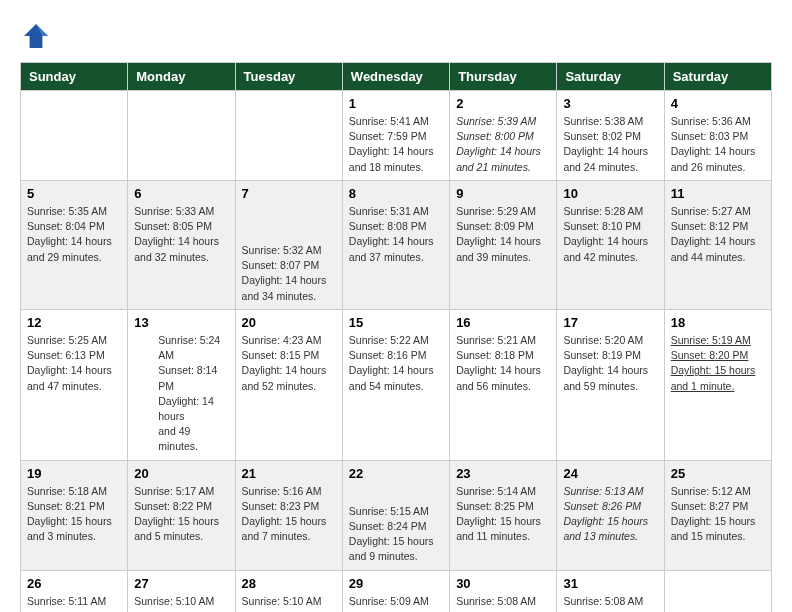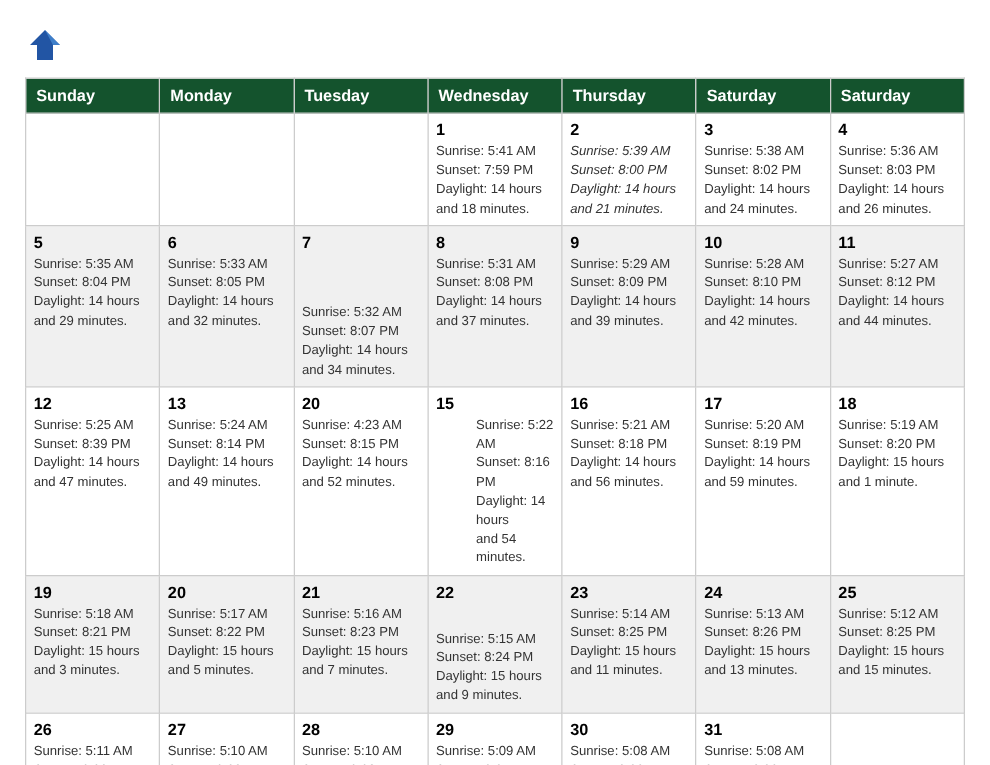--- a/index.html
+++ b/index.html
@@ -187,62 +187,62 @@
           <div class="cell-info" style="white-space: pre-line;">Sunrise: 5:27 AM
 Sunset: 8:12 PM
 Daylight: 14 hours
 and 44 minutes.</div>
         </td>
       </tr>
       <tr class="row-normal">
         <td>
           <div class="cell-day">12</div>
           <div class="cell-info" style="white-space: pre-line;">Sunrise: 5:25 AM
-Sunset: 8:39 PM
+Sunset: 6:13 PM
 Daylight: 14 hours
 and 47 minutes.</div>
         </td>
         <td>
           <div class="cell-day">13</div>
-          <div class="cell-info" style="white-space: pre-line;">Sunrise: 5:24 AM
+          <div class="cell-info" style="white-space: pre-line; margin-left: 24px;">Sunrise: 5:24 AM
 Sunset: 8:14 PM
 Daylight: 14 hours
 and 49 minutes.</div>
         </td>
         <td>
           <div class="cell-day">20</div>
           <div class="cell-info" style="white-space: pre-line;">Sunrise: 4:23 AM
 Sunset: 8:15 PM
 Daylight: 14 hours
 and 52 minutes.</div>
         </td>
         <td>
           <div class="cell-day">15</div>
-          <div class="cell-info" style="white-space: pre-line; margin-left: 32px;">Sunrise: 5:22 AM
+          <div class="cell-info" style="white-space: pre-line;">Sunrise: 5:22 AM
 Sunset: 8:16 PM
 Daylight: 14 hours
 and 54 minutes.</div>
         </td>
         <td>
           <div class="cell-day">16</div>
           <div class="cell-info" style="white-space: pre-line;">Sunrise: 5:21 AM
 Sunset: 8:18 PM
 Daylight: 14 hours
 and 56 minutes.</div>
         </td>
         <td>
           <div class="cell-day">17</div>
           <div class="cell-info" style="white-space: pre-line;">Sunrise: 5:20 AM
 Sunset: 8:19 PM
 Daylight: 14 hours
 and 59 minutes.</div>
         </td>
         <td>
           <div class="cell-day">18</div>
-          <div class="cell-info" style="white-space: pre-line;">Sunrise: 5:19 AM
+          <div class="cell-info" style="white-space: pre-line; text-decoration: underline;">Sunrise: 5:19 AM
 Sunset: 8:20 PM
 Daylight: 15 hours
 and 1 minute.</div>
         </td>
       </tr>
       <tr class="row-alt">
         <td>
           <div class="cell-day">19</div>
           <div class="cell-info" style="white-space: pre-line;">Sunrise: 5:18 AM
 Sunset: 8:21 PM
@@ -272,29 +272,29 @@
         </td>
         <td>
           <div class="cell-day">23</div>
           <div class="cell-info" style="white-space: pre-line;">Sunrise: 5:14 AM
 Sunset: 8:25 PM
 Daylight: 15 hours
 and 11 minutes.</div>
         </td>
         <td>
           <div class="cell-day">24</div>
-          <div class="cell-info" style="white-space: pre-line;">Sunrise: 5:13 AM
+          <div class="cell-info" style="white-space: pre-line; font-style: italic;">Sunrise: 5:13 AM
 Sunset: 8:26 PM
 Daylight: 15 hours
 and 13 minutes.</div>
         </td>
         <td>
           <div class="cell-day">25</div>
           <div class="cell-info" style="white-space: pre-line;">Sunrise: 5:12 AM
-Sunset: 8:25 PM
+Sunset: 8:27 PM
 Daylight: 15 hours
 and 15 minutes.</div>
         </td>
       </tr>
       <tr class="row-normal">
         <td>
           <div class="cell-day">26</div>
           <div class="cell-info" style="white-space: pre-line;">Sunrise: 5:11 AM
 Sunset: 8:28 PM
 Daylight: 15 hours

